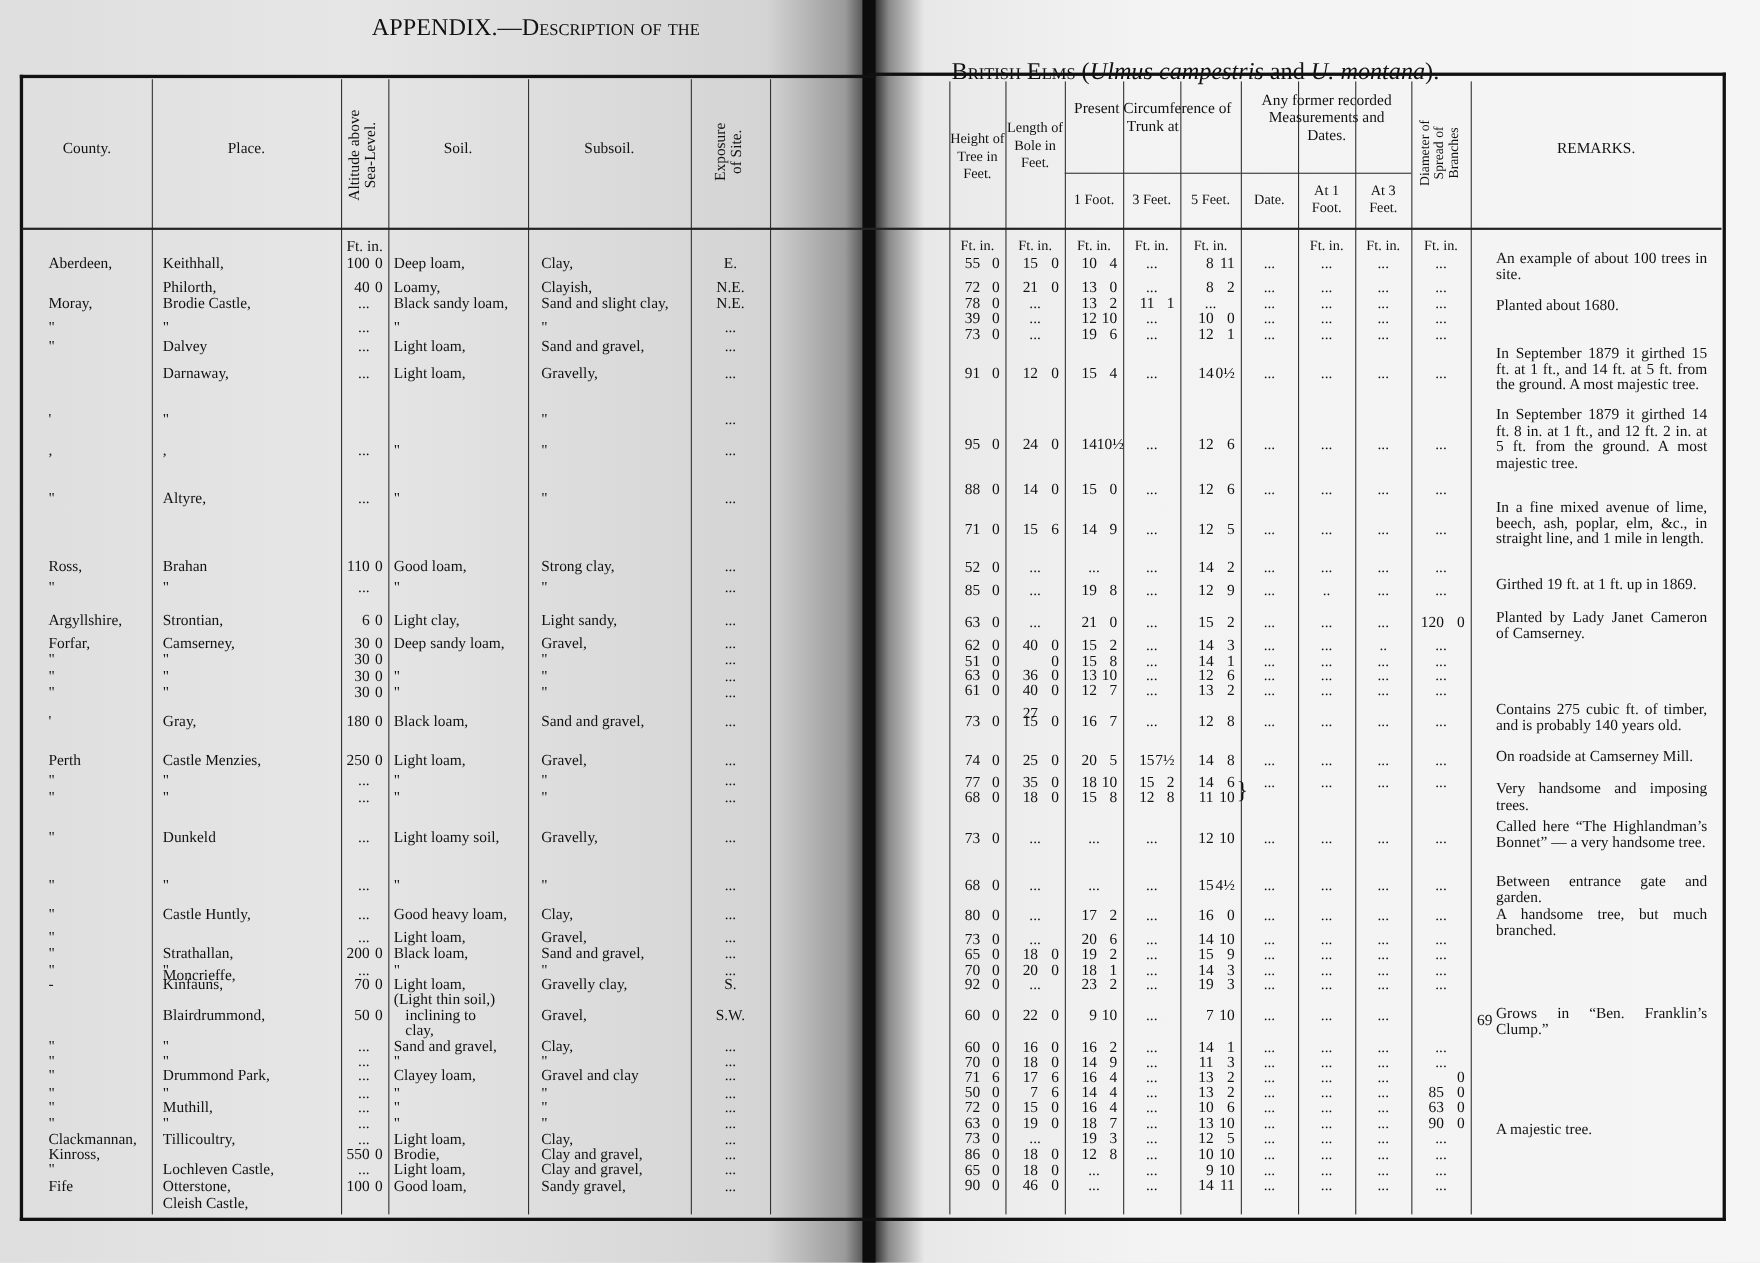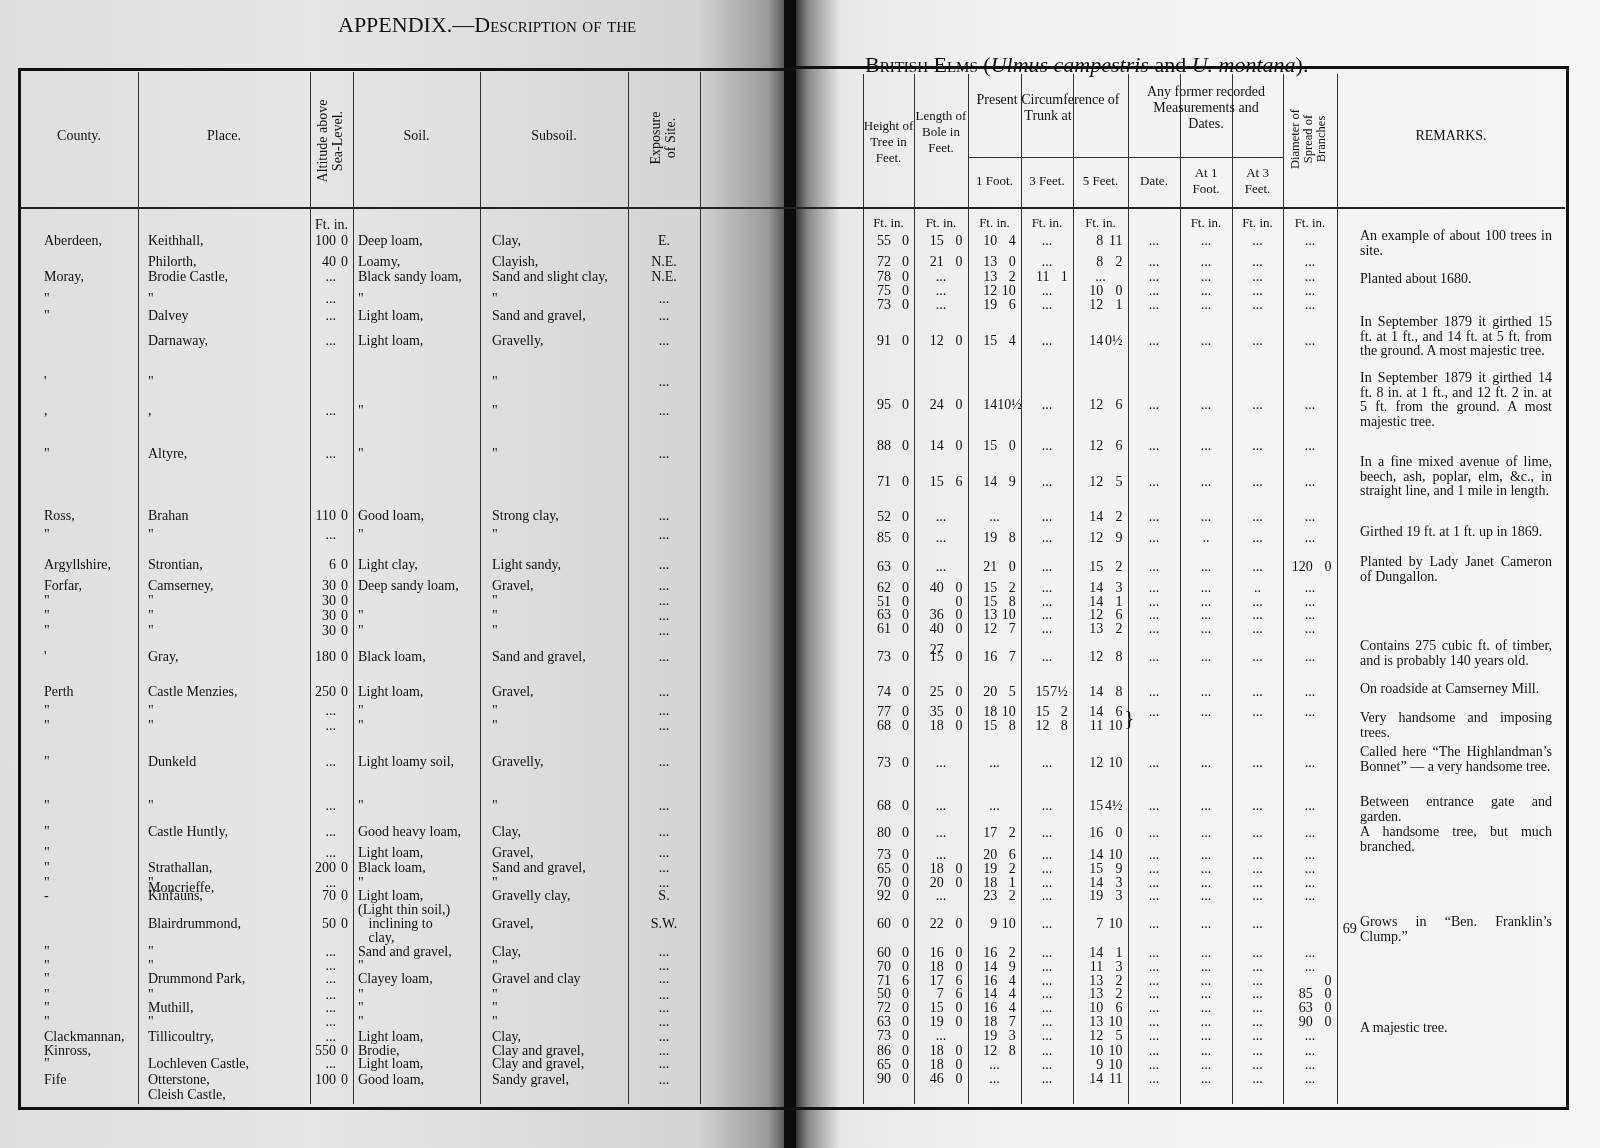--- a/index.html
+++ b/index.html
@@ -411,21 +411,21 @@
     <div class="hdr" style="left: 914px; top: 270px; width: 54px; line-height: 14px;">...</div>
     <div class="num" style="left: 968px; top: 270px; width: 29.15px;">13</div>
     <div class="num" style="left: 997.15px; top: 270px; width: 18.55px;">2</div>
     <div class="num" style="left: 1021px; top: 270px; width: 28.6px;">11</div>
     <div class="num" style="left: 1049.6px; top: 270px; width: 18.2px;">1</div>
     <div class="hdr" style="left: 1073px; top: 270px; width: 55px; line-height: 14px;">...</div>
     <div class="hdr" style="left: 1128px; top: 270px; width: 52px; line-height: 14px;">...</div>
     <div class="hdr" style="left: 1180px; top: 270px; width: 52px; line-height: 14px;">...</div>
     <div class="hdr" style="left: 1232px; top: 270px; width: 51px; line-height: 14px;">...</div>
     <div class="hdr" style="left: 1283px; top: 270px; width: 54px; line-height: 14px;">...</div>
-    <div class="num" style="left: 863px; top: 284px; width: 28.05px;">75</div>
+    <div class="num" style="left: 863px; top: 284px; width: 28.05px;">39</div>
     <div class="num" style="left: 891.05px; top: 284px; width: 17.85px;">0</div>
     <div class="hdr" style="left: 914px; top: 284px; width: 54px; line-height: 14px;">...</div>
     <div class="num" style="left: 968px; top: 284px; width: 29.15px;">12</div>
     <div class="num" style="left: 997.15px; top: 284px; width: 18.55px;">10</div>
     <div class="hdr" style="left: 1021px; top: 284px; width: 52px; line-height: 14px;">...</div>
     <div class="num" style="left: 1073px; top: 284px; width: 30.25px;">10</div>
     <div class="num" style="left: 1103.25px; top: 284px; width: 19.25px;">0</div>
     <div class="hdr" style="left: 1128px; top: 284px; width: 52px; line-height: 14px;">...</div>
     <div class="hdr" style="left: 1180px; top: 284px; width: 52px; line-height: 14px;">...</div>
     <div class="hdr" style="left: 1232px; top: 284px; width: 51px; line-height: 14px;">...</div>
@@ -865,21 +865,21 @@
     <div class="hdr" style="left: 1180px; top: 1072px; width: 52px; line-height: 14px;">...</div>
     <div class="hdr" style="left: 1232px; top: 1072px; width: 51px; line-height: 14px;">...</div>
     <div class="hdr" style="left: 1283px; top: 1072px; width: 54px; line-height: 14px;">...</div>
     <div class="cell" style="left: 1124px; top: 711px; font-size: 22px;">}</div>
     <div class="remark" style="top: 229px;">An example of about 100 trees in site.</div>
     <div class="remark" style="top: 272px;">Planted about 1680.</div>
     <div class="remark" style="top: 315px;">In September 1879 it girthed 15 ft. at 1 ft., and 14 ft. at 5 ft. from the ground. A most majestic tree.</div>
     <div class="remark" style="top: 371px;">In September 1879 it girthed 14 ft. 8 in. at 1 ft., and 12 ft. 2 in. at 5 ft. from the ground. A most majestic tree.</div>
     <div class="remark" style="top: 455px;">In a fine mixed avenue of lime, beech, ash, poplar, elm, &amp;c., in straight line, and 1 mile in length.</div>
     <div class="remark" style="top: 525px;">Girthed 19 ft. at 1 ft. up in 1869.</div>
-    <div class="remark" style="top: 555px;">Planted by Lady Janet Cameron of Dungallon.</div>
+    <div class="remark" style="top: 555px;">Planted by Lady Janet Cameron of Camserney.</div>
     <div class="remark" style="top: 639px;">Contains 275 cubic ft. of timber, and is probably 140 years old.</div>
     <div class="remark" style="top: 682px;">On roadside at Camserney Mill.</div>
     <div class="remark" style="top: 711px;">Very handsome and imposing trees.</div>
     <div class="remark" style="top: 745px;">Called here “The Highlandman’s Bonnet” — a very handsome tree.</div>
     <div class="remark" style="top: 795px;">Between entrance gate and garden.</div>
     <div class="remark" style="top: 825px;">A handsome tree, but much branched.</div>
     <div class="remark" style="top: 915px;">Grows in “Ben. Franklin’s Clump.”</div>
     <div class="remark" style="top: 1021px;">A majestic tree.</div>
   </div>
 

